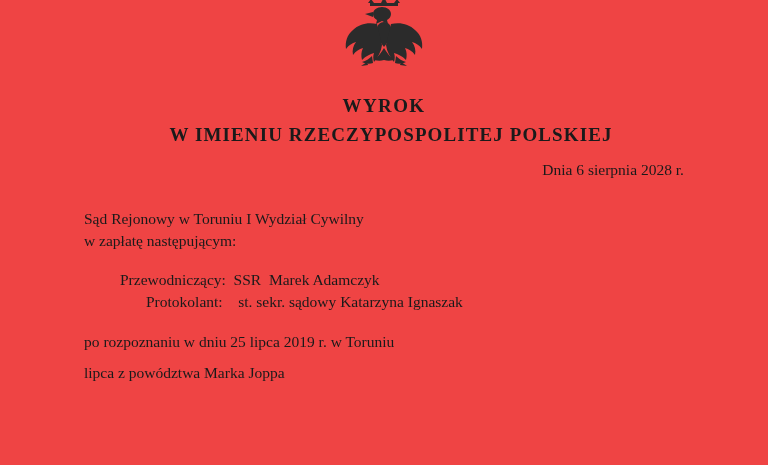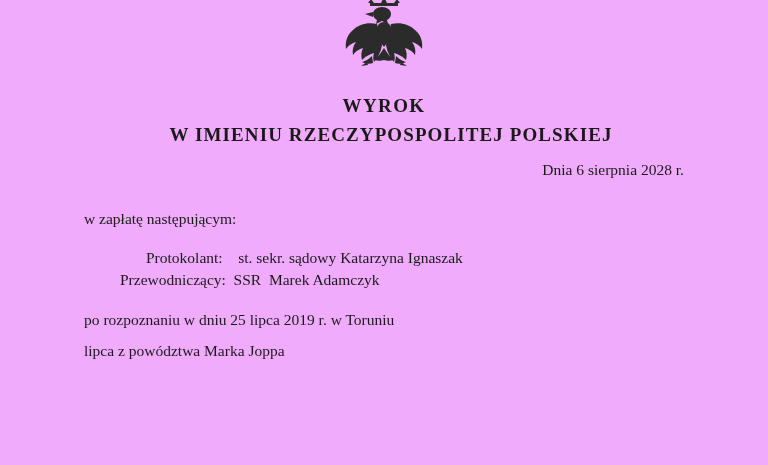--- a/index.html
+++ b/index.html
@@ -11,21 +11,21 @@
     width: 768px;
     height: 465px;
     overflow: hidden;
     font-family: "Liberation Serif", serif;
     color: #1a1a1a;
   }
   .page {
     position: relative;
     width: 768px;
     height: 465px;
-    background: #f0abfc;
+    background: #ef4444;
   }
   .emblem {
     position: absolute;
     top: -6px;
     left: 0;
     width: 768px;
     height: 92px;
     display: flex;
     align-items: flex-start;
     justify-content: center;
@@ -117,28 +117,29 @@
 
   <div class="title-block">
     <div class="title-main">WYROK</div>
     <div class="title-sub">W  IMIENIU  RZECZYPOSPOLITEJ  POLSKIEJ</div>
   </div>
 
   <div class="date-line">Dnia 6 sierpnia 2028 r.</div>
 
   <div class="body-block">
     <div class="para">
+      <span class="line">Sąd Rejonowy w Toruniu I Wydział Cywilny</span>
       <span class="line">w zapłatę następującym:</span>
     </div>
 
     <div class="gap-md"></div>
 
     <div class="para">
+      <span class="line indent-1">Przewodniczący:  SSR  Marek Adamczyk</span>
       <span class="line indent-2">Protokolant:    st. sekr. sądowy Katarzyna Ignaszak</span>
-      <span class="line indent-1">Przewodniczący:  SSR  Marek Adamczyk</span>
     </div>
 
     <div class="gap-lg"></div>
 
     <span class="line">po rozpoznaniu w dniu 25 lipca 2019 r. w Toruniu</span>
 
     <div class="gap-sm"></div>
 
     <span class="line">lipca z powództwa Marka Joppa</span>
 

